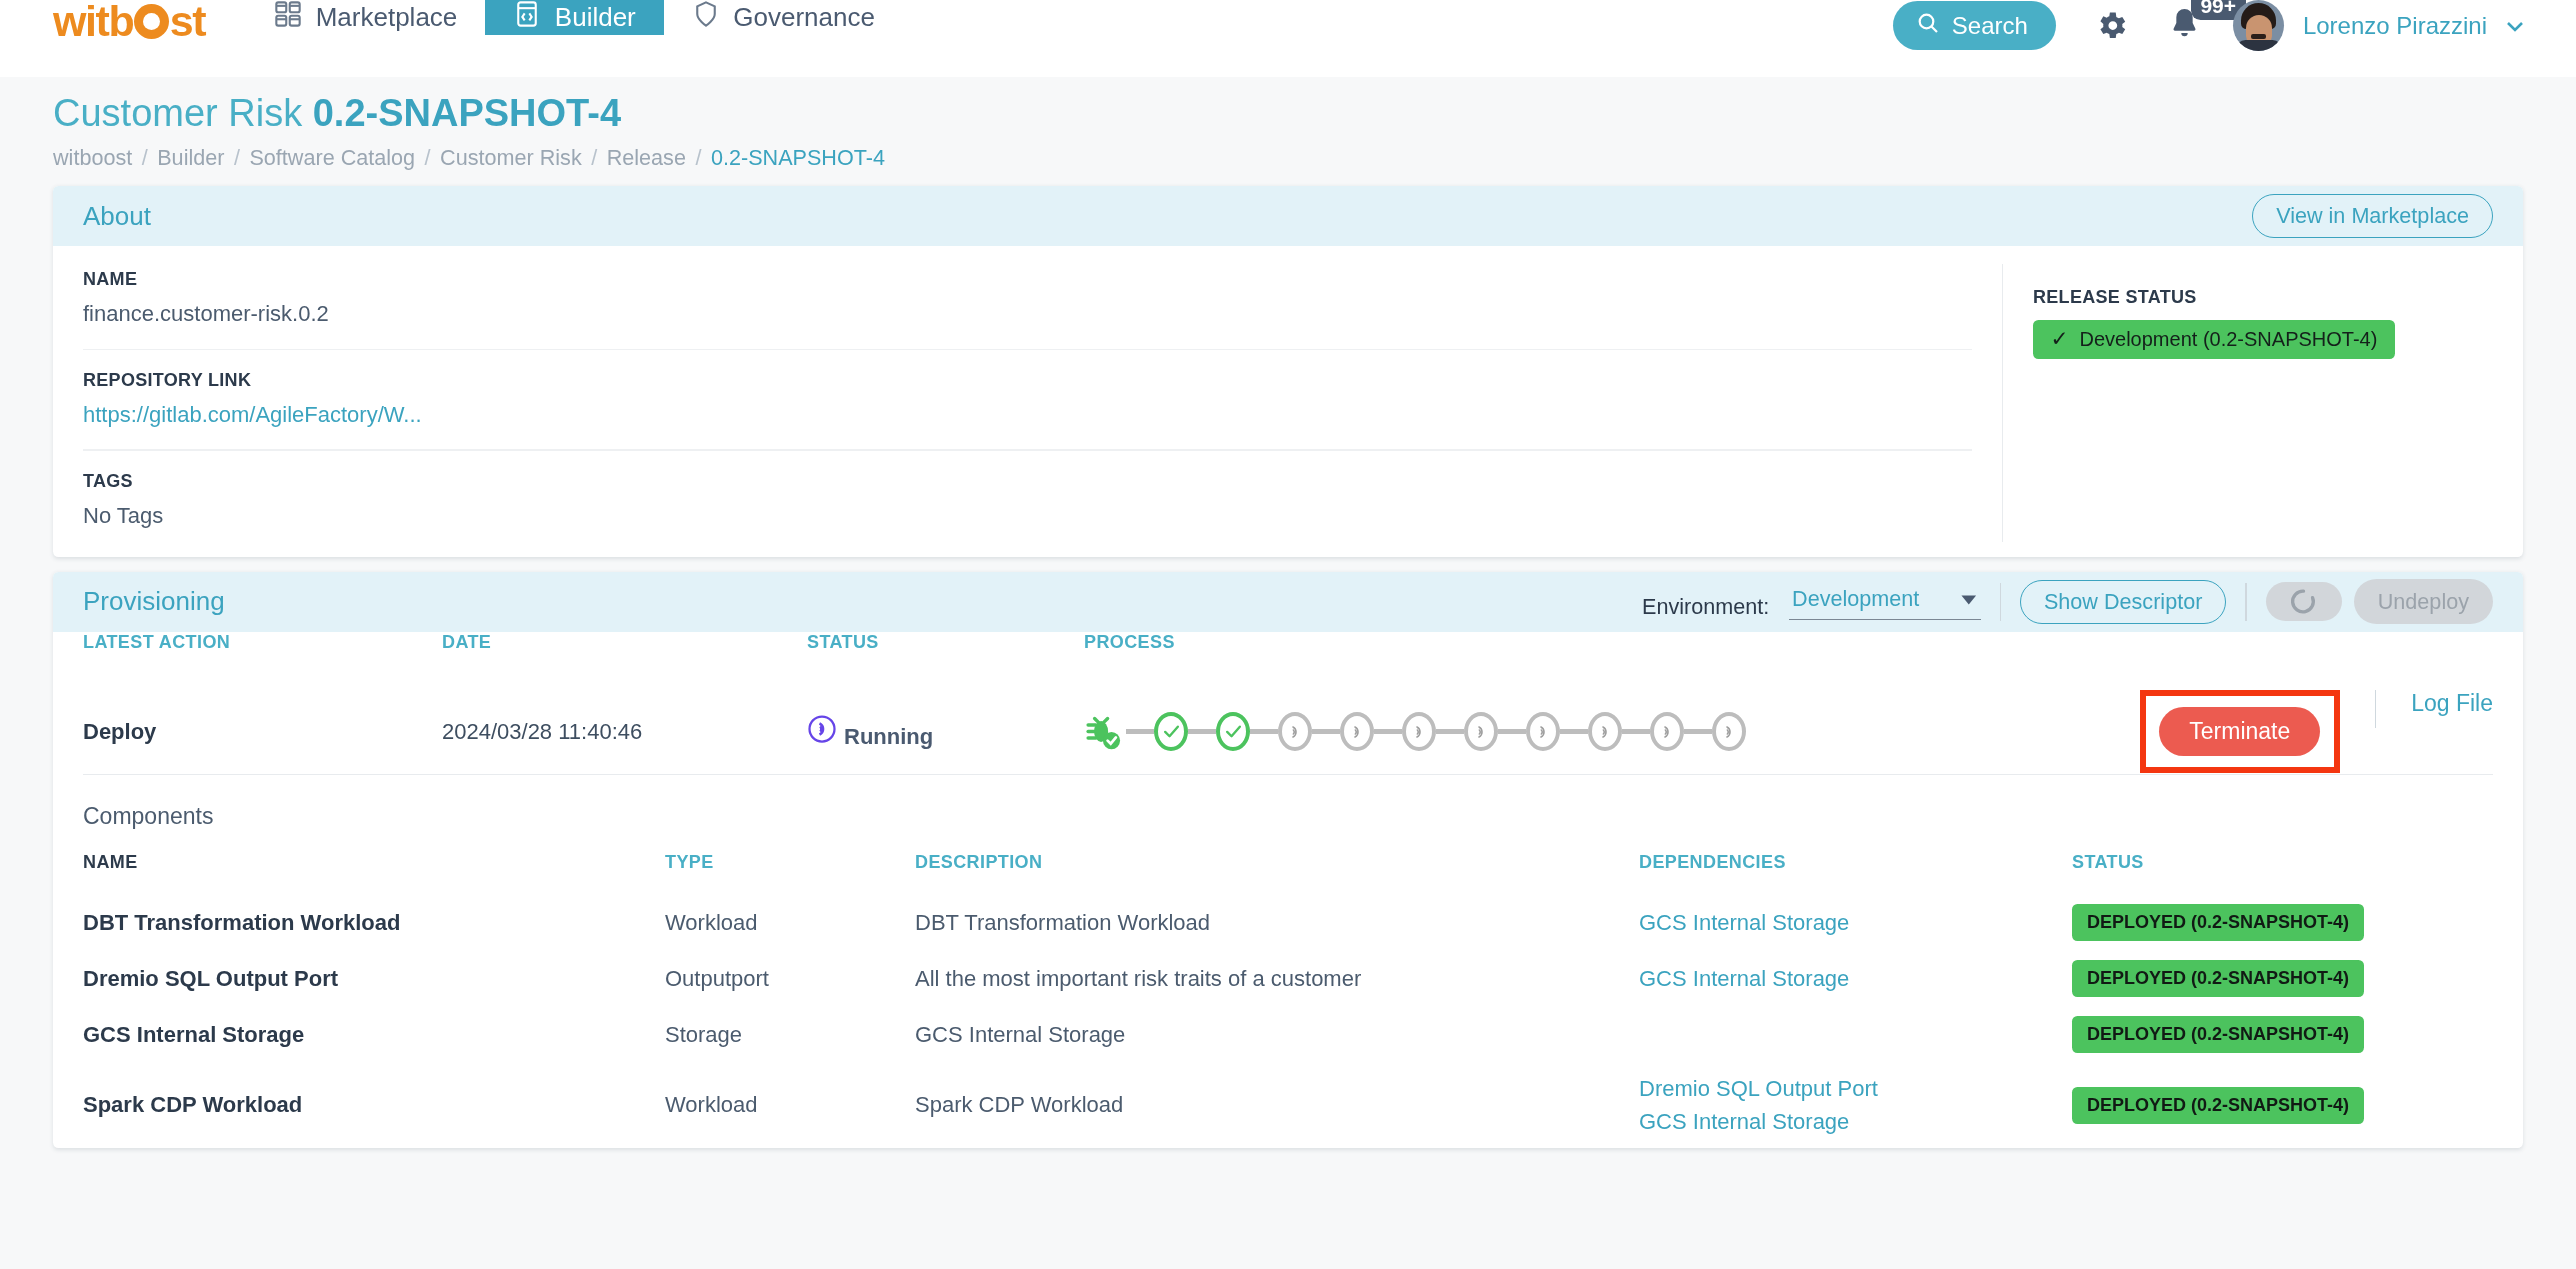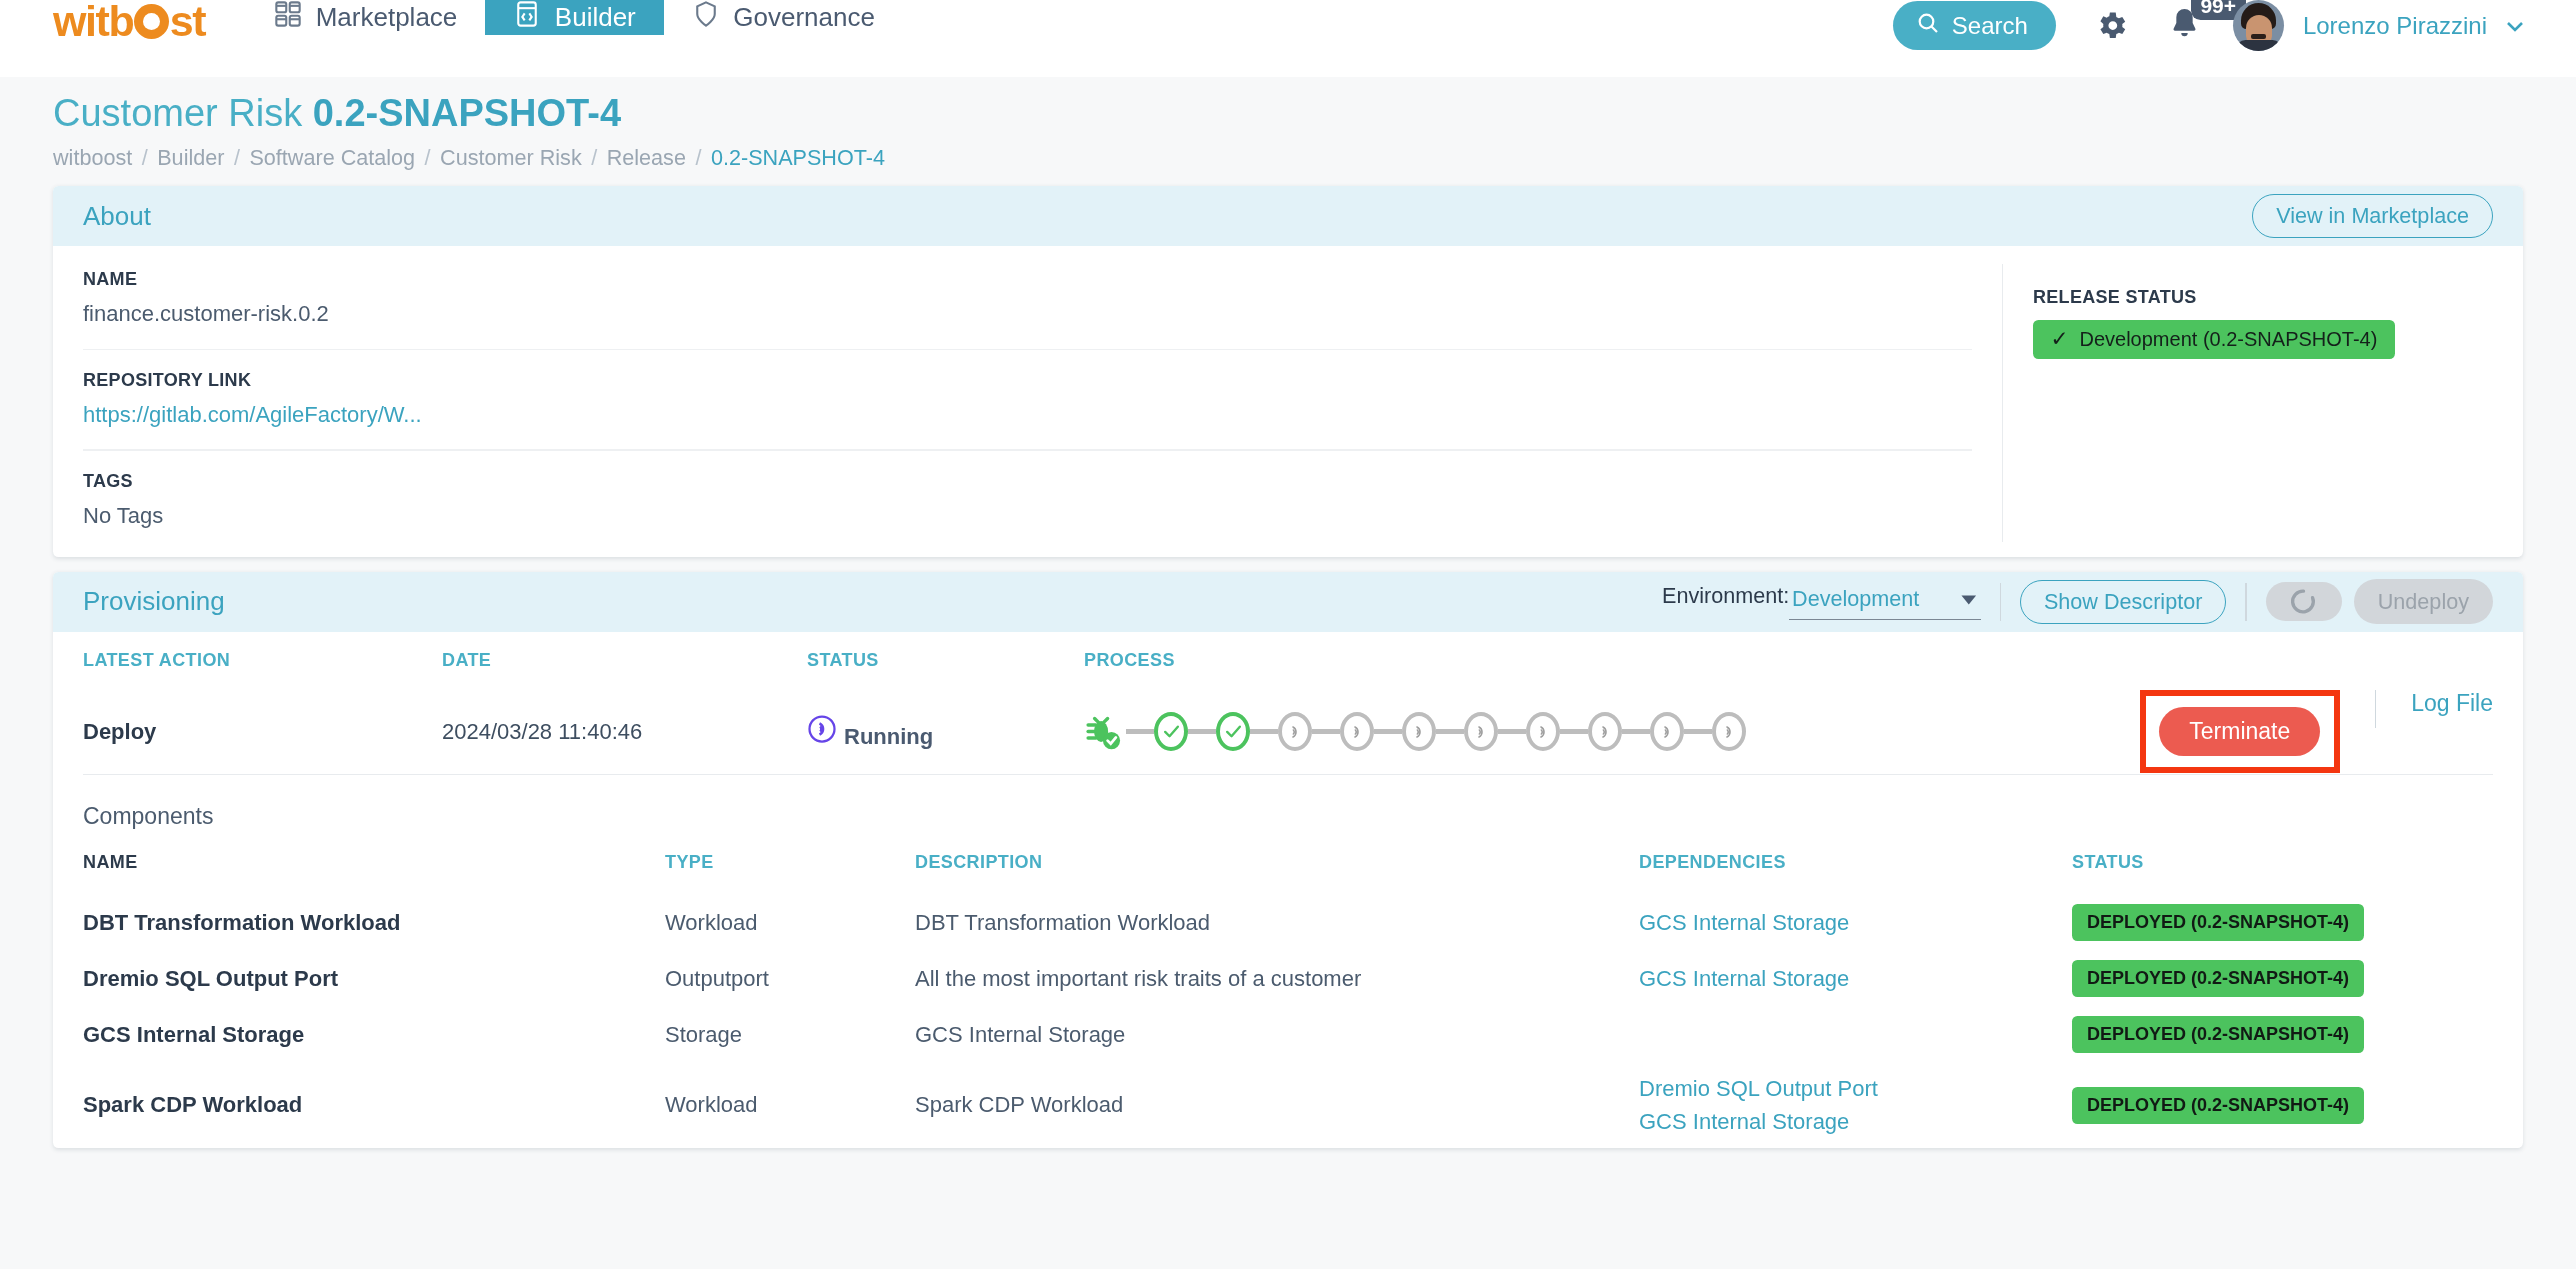--- a/index.html
+++ b/index.html
@@ -183,34 +183,34 @@
     border-radius: 5.4px;
     font-size: 20px;
     padding: 8px 17.6px;
     margin-top: 12px;
     white-space: nowrap;
   }
   .chk { font-size: 21.6px; line-height: 1; }
 
   
   .env-wrap {
-    display: flex; align-items: flex-start; gap: 0;
+    display: flex; align-items: flex-end; gap: 20px;
     font-size: 21.6px; color: #2c3a4b; white-space: nowrap;
   }
   .env-select {
     display: flex; align-items: center; gap: 41px;
     border-bottom: 1.4px solid #7b8794;
     color: #3BA3BF; font-size: 21.6px;
     padding: 2.7px 2.7px 6.8px 2.7px; cursor: pointer;
   }
   .vsep { width: 1.4px; height: 38px; background: #cfd8de; margin: 0 19px; }
 
   .prov-body { padding: 0 30px; }
   .prov-table-head {
-    display: flex; align-items: center;
+    display: flex; align-items: flex-start;
     font-size: 18px; font-weight: 700; color: #49AFC6;
     letter-spacing: 0.4px; text-transform: uppercase;
     height: 58px;
   }
   .c-action { width: 359px; flex: none; }
   .c-date   { width: 365px; flex: none; }
   .c-status { width: 277px; flex: none; }
   .c-process{ flex: 1 1 auto; }
 
   .prov-row {

